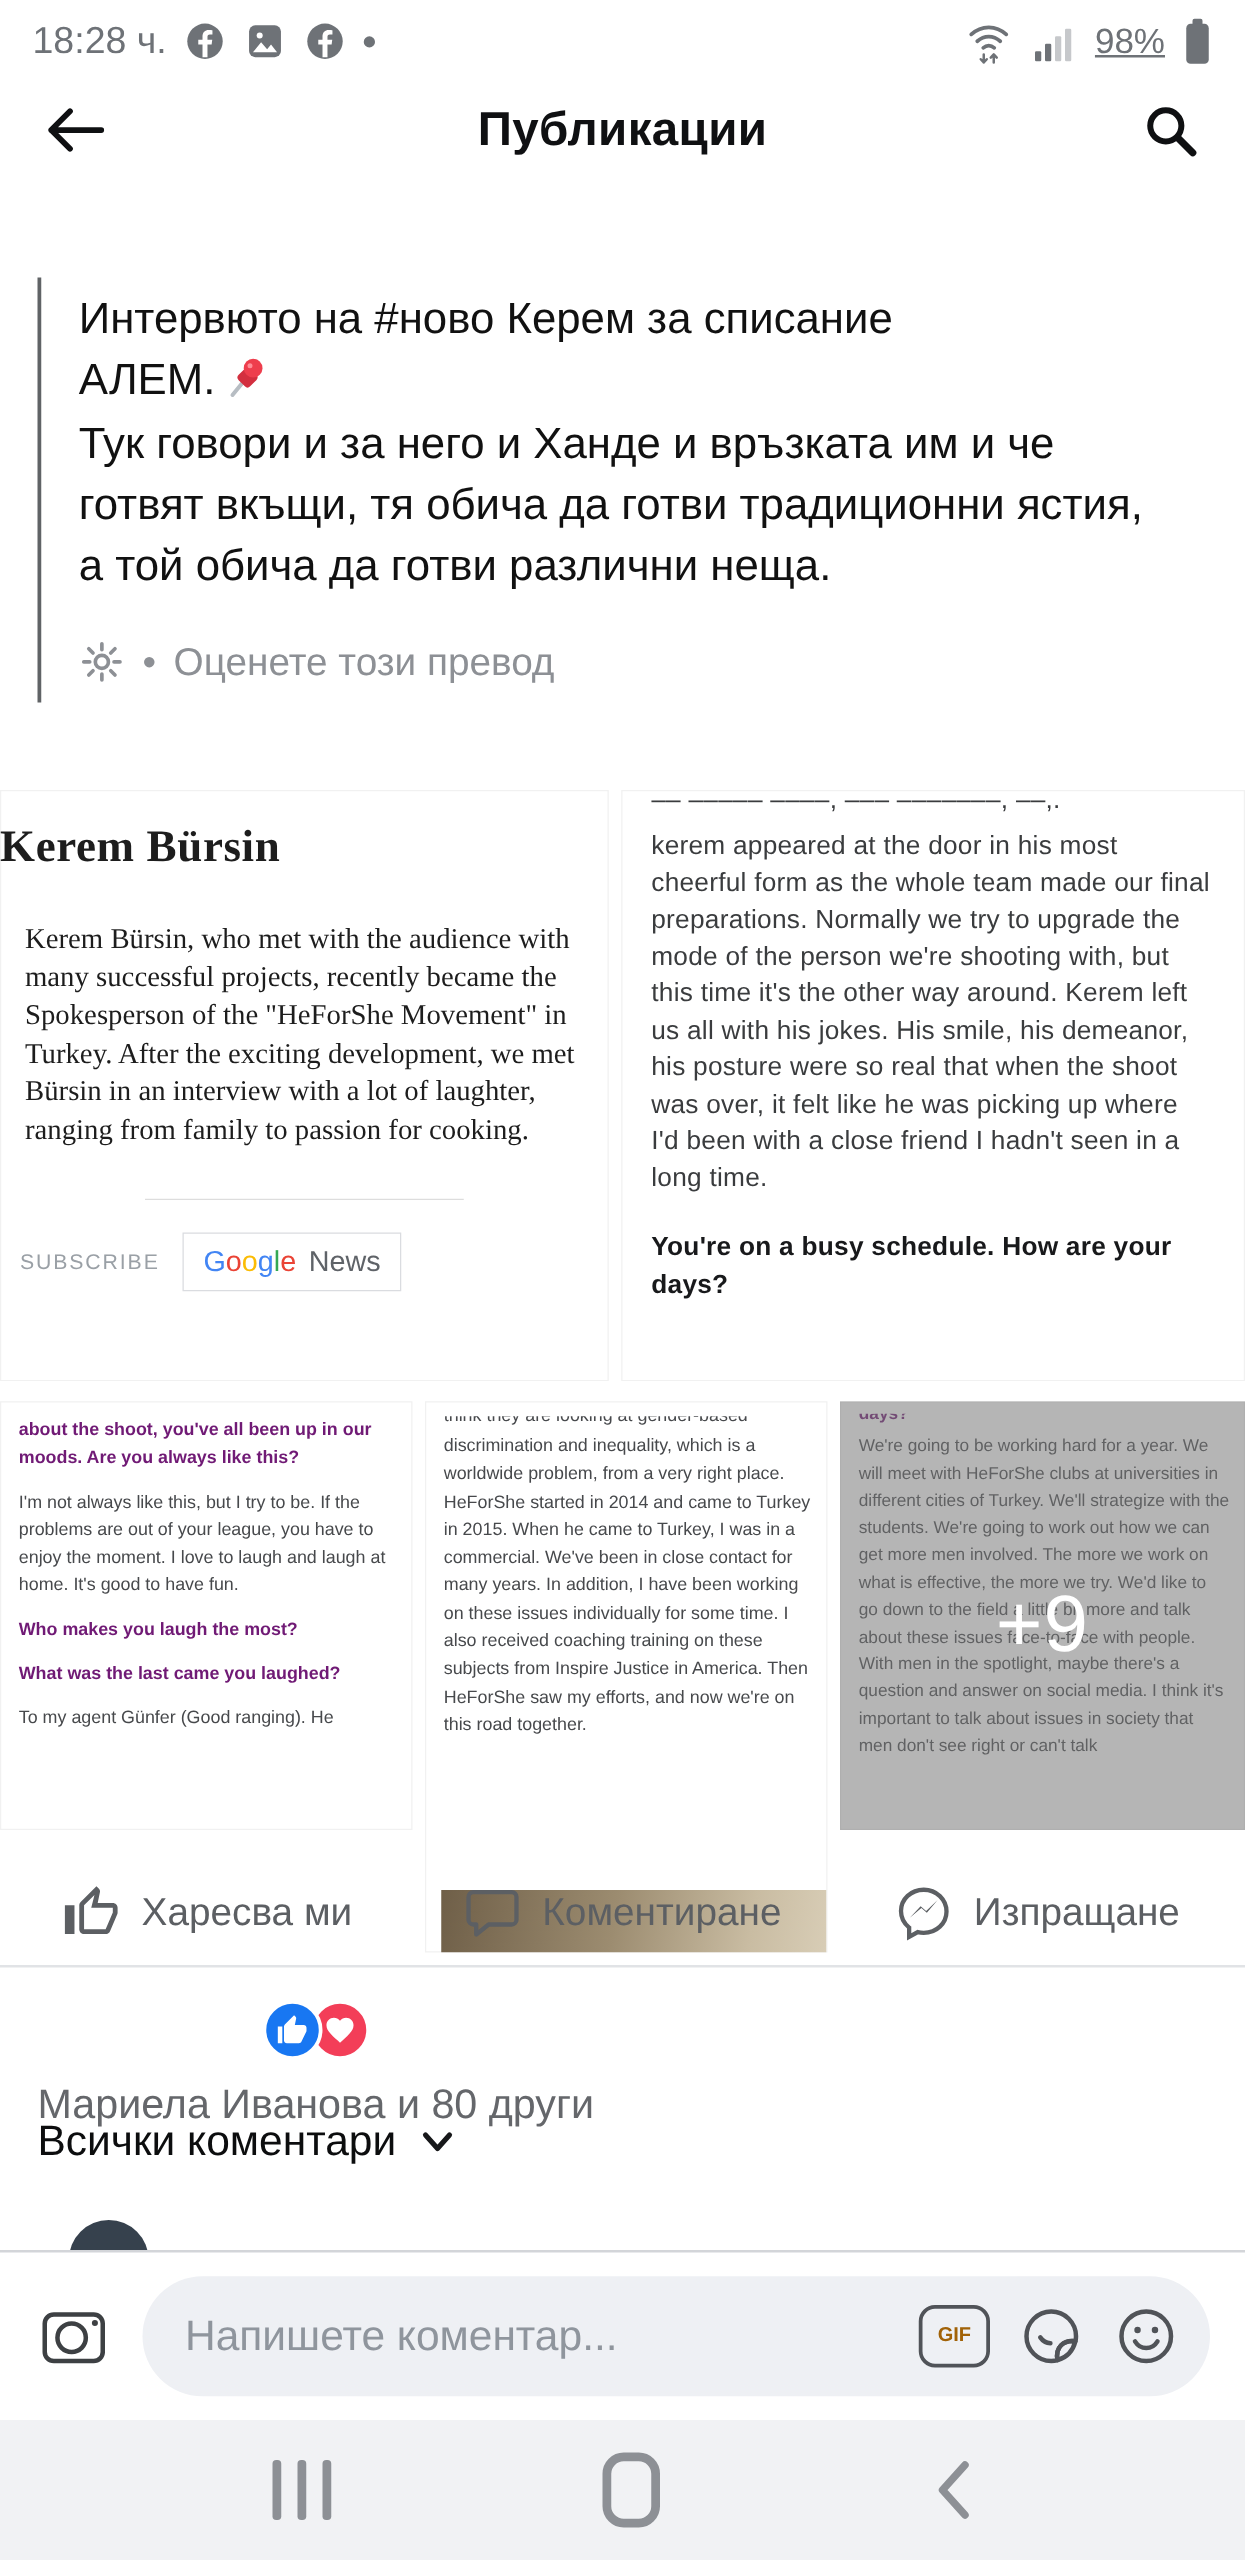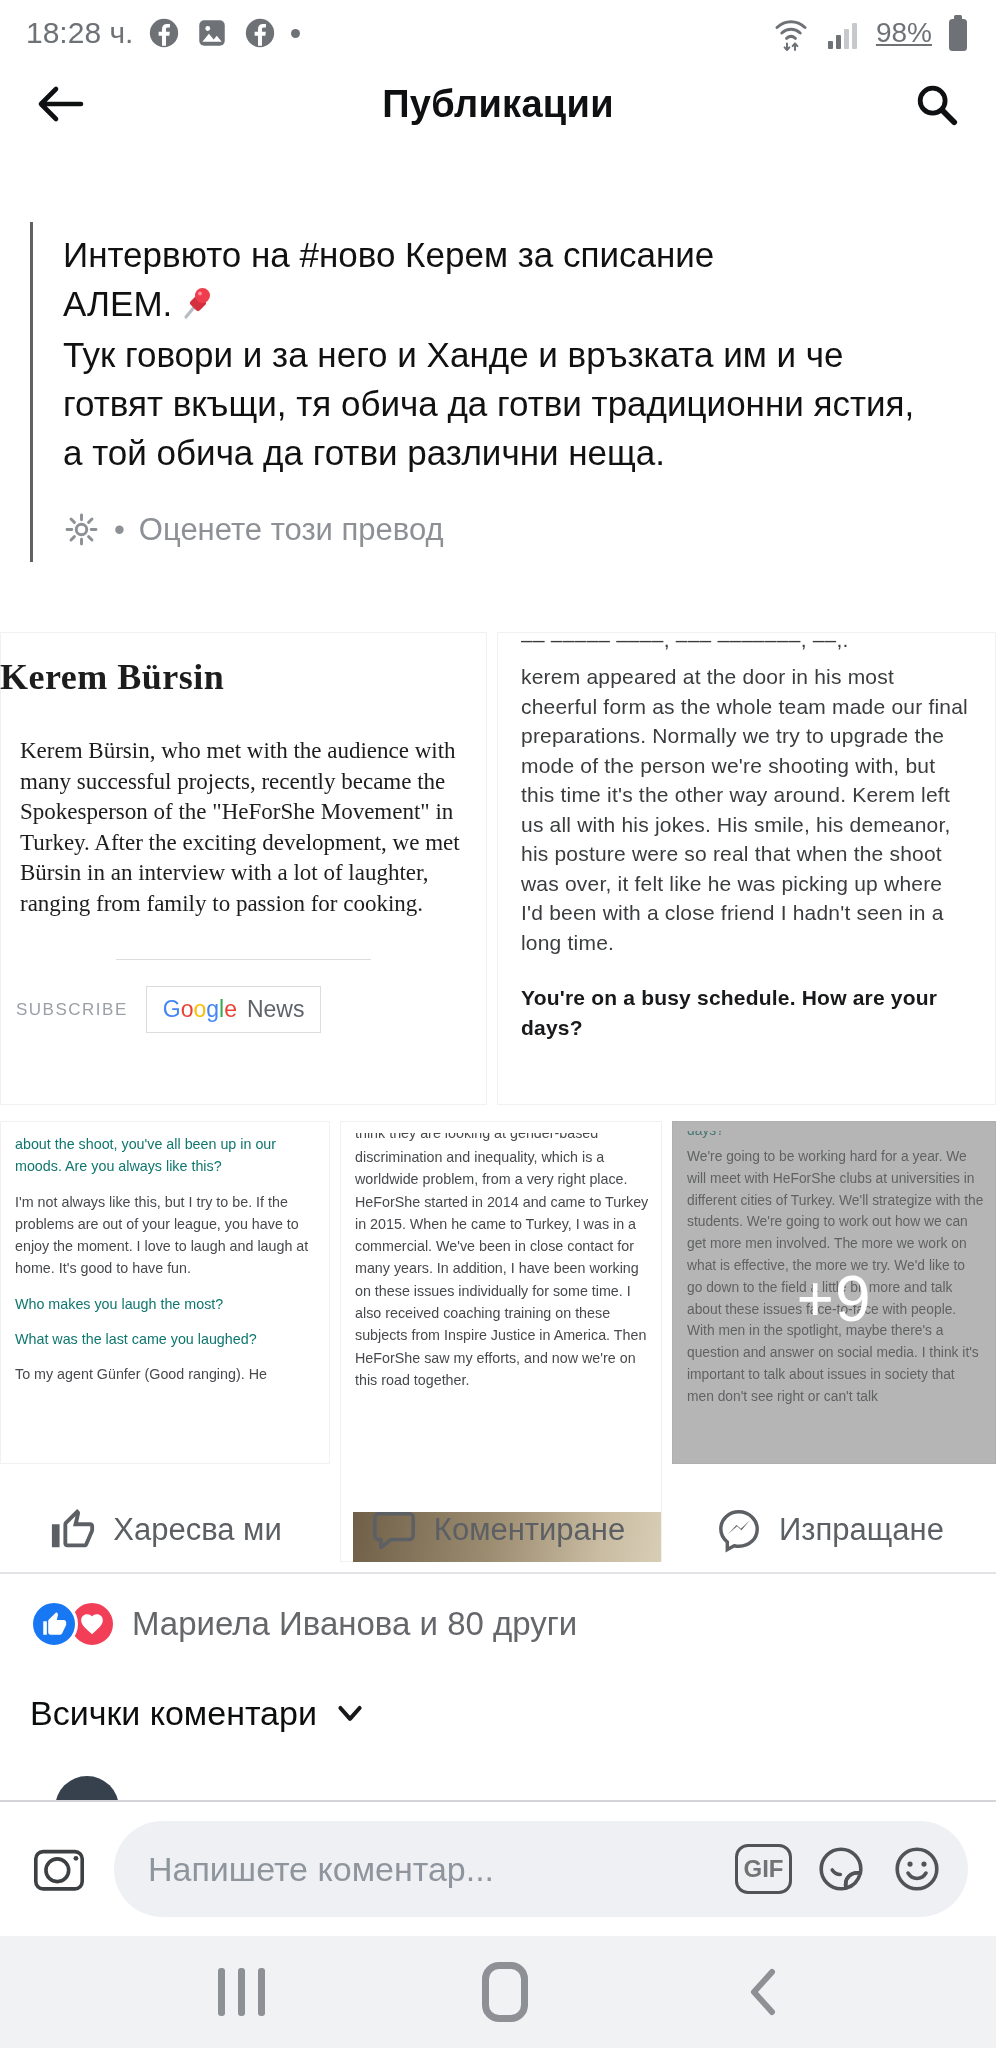--- a/index.html
+++ b/index.html
@@ -55,58 +55,58 @@
   .mag-sans-lg{padding:8px 26px 0 24px;font-size:21px;line-height:29.5px;color:#3a3c3e;letter-spacing:.2px;}
   .mag-sans-lg p{margin:8px 0 0 0;}
   .mag-q{font-weight:700;color:#18191b;margin-top:26px !important;}
   .clip-line{height:14px;overflow:hidden;}
   .clip-line span{display:block;line-height:28px;margin-top:-14px;white-space:nowrap;}
 
   
   .mag-sans-sm{padding:12px 12px 0 15px;font-size:14.3px;line-height:22.3px;color:#47494c;}
   .mag-sans-sm p{margin:0 0 0 0;}
   .mag-sans-sm p + p{margin-top:13px;}
-  .mq{font-weight:400;color:#0f766e;}
+  .mq{font-weight:700;color:#701a75;}
   .clip-sm{height:11px;overflow:hidden;}
   .clip-sm span{display:block;line-height:22px;margin-top:-11px;white-space:nowrap;}
   .bm-photo{position:absolute;bottom:0;left:13px;right:1px;height:50px;
     background:linear-gradient(100deg,#6f5f48 0%,#9c8c70 45%,#c9bca2 80%,#d8cdb6 100%);}
   .br-overlay{position:absolute;inset:0;background:rgba(118,118,118,.54);
     display:flex;align-items:center;justify-content:center;}
   .more-count{color:#fff;font-size:64px;font-weight:400;letter-spacing:1px;margin-top:12px;}
 
   
   .action-bar{position:absolute;top:1490px;left:0;right:0;height:80px;display:flex;}
   .action{flex:1;display:flex;align-items:center;justify-content:center;gap:17px;
     color:#5c5f63;font-size:31px;background:none;border:none;font-family:inherit;}
   .post-divider{position:absolute;top:1572px;left:0;right:0;border-top:2px solid #e1e3e6;}
 
   
   .reactions{position:absolute;top:1600px;left:30px;display:flex;align-items:center;gap:16px;
-    color:#65676b;font-size:33px;}
+    color:#65676b;font-size:33px;flex-direction:column;}
   .badges{display:flex;}
   .badge{width:48px;height:48px;border-radius:50%;display:flex;align-items:center;justify-content:center;border:3px solid #fff;box-sizing:border-box;}
   .badge-like{background:#1877f2;z-index:2;}
   .badge-love{background:#f33e58;margin-left:-10px;z-index:1;}
 
   
   .all-comments{position:absolute;top:1694px;left:30px;display:flex;align-items:center;gap:18px;
     font-size:34px;color:#0c0d0e;}
 
   .avatar-peek{position:absolute;top:1776px;left:55px;width:64px;height:64px;border-radius:50%;
     background:#36414d;z-index:1;}
 
   
   .composer{position:absolute;top:1800px;left:0;right:0;height:136px;background:#fff;
     border-top:2px solid #d3d5d9;display:flex;align-items:center;padding:0 28px;box-sizing:border-box;gap:24px;z-index:2;}
   .pill{flex:1;height:96px;background:#eef0f4;border-radius:48px;display:flex;align-items:center;
     padding:0 24px 0 34px;box-sizing:border-box;gap:22px;}
   .pill-placeholder{flex:1;color:#8f959d;font-size:34px;}
   .gif-badge{border:3px solid #505358;border-radius:13px;width:57px;height:50px;
-    display:flex;align-items:center;justify-content:center;font-size:24px;font-weight:700;color:#737373;box-sizing:border-box;}
+    display:flex;align-items:center;justify-content:center;font-size:16px;font-weight:700;color:#a16207;box-sizing:border-box;}
 
   
   .nav-bar{position:absolute;top:1936px;left:0;right:0;height:112px;background:#f1f2f4;
     display:flex;align-items:center;justify-content:center;gap:205px;}
   .nav-btn{display:flex;align-items:center;justify-content:center;background:none;border:none;}
   .recents{display:flex;gap:13px;}
   .recents i{display:block;width:7px;height:48px;background:#8d9095;border-radius:3px;}
   .home-ico{width:46px;height:60px;border:7px solid #8d9095;border-radius:17px;box-sizing:border-box;}
 </style>
 </head>

